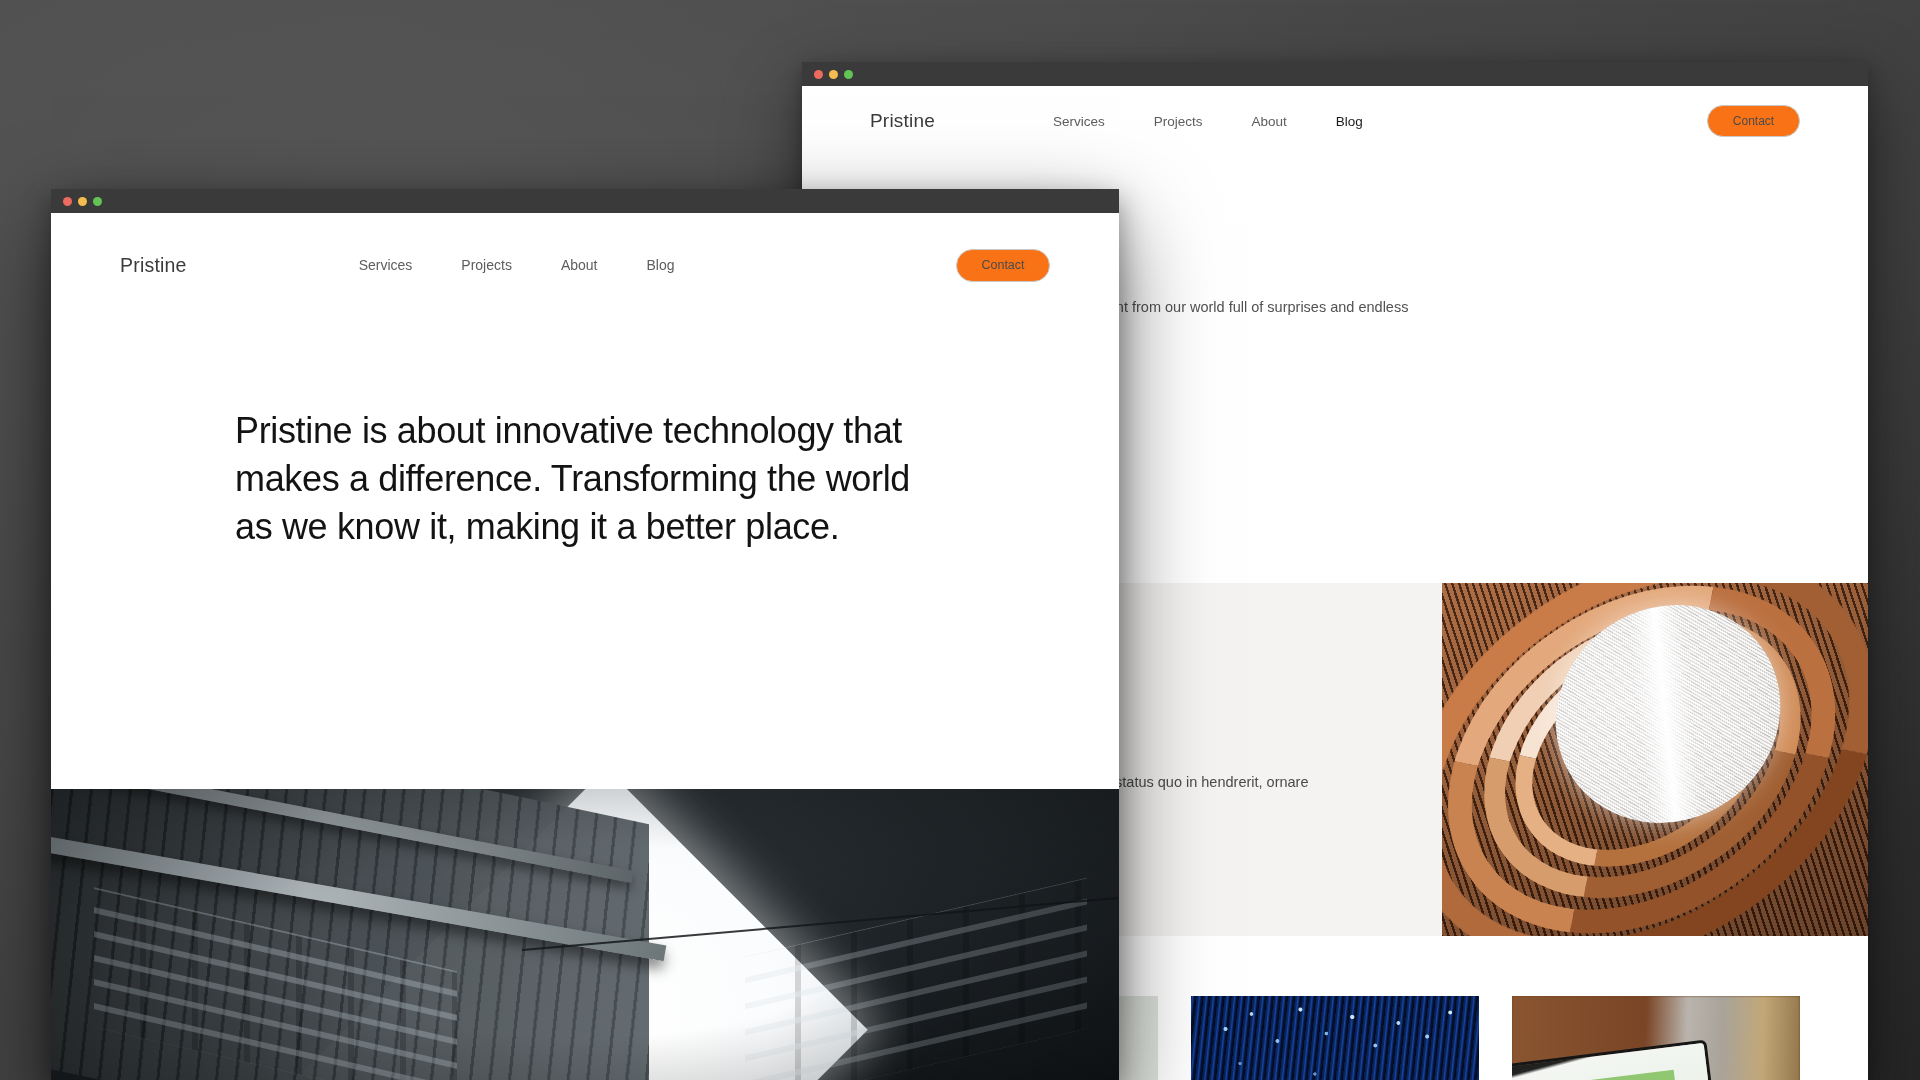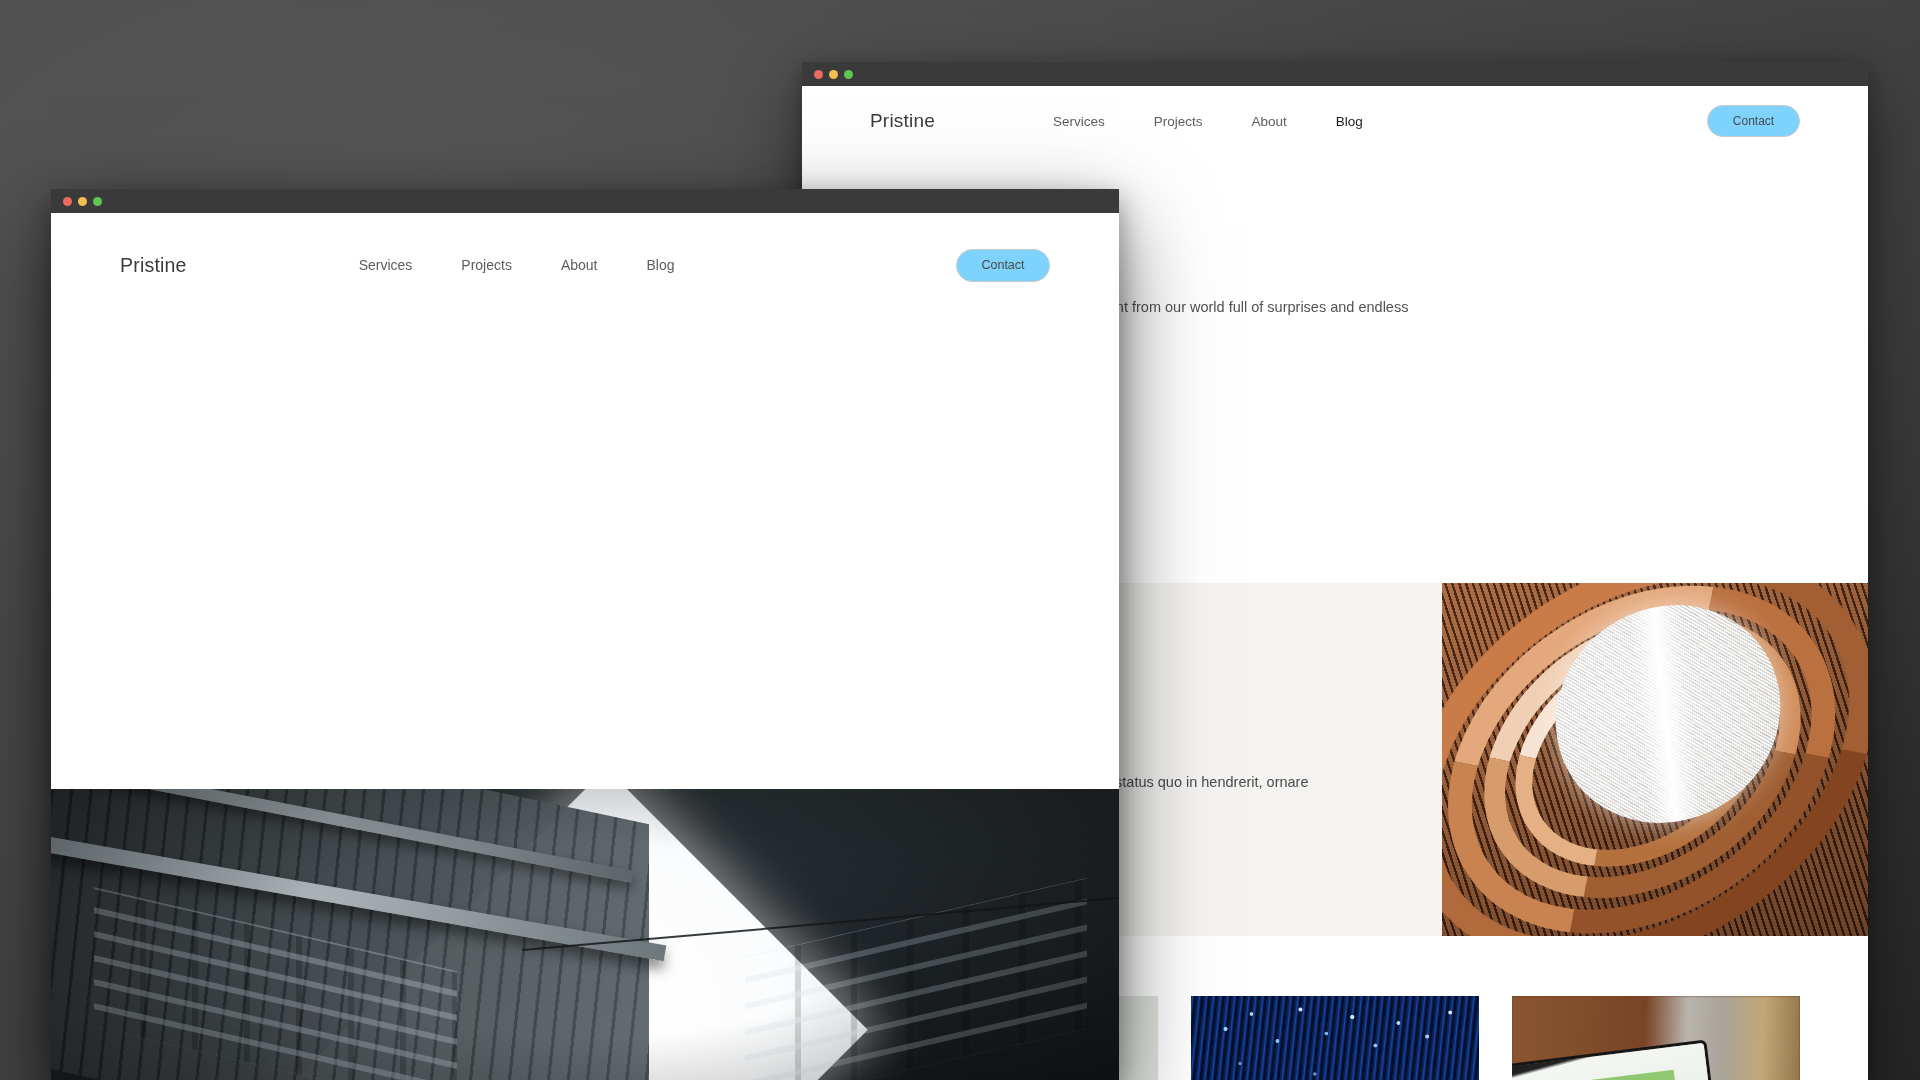--- a/index.html
+++ b/index.html
@@ -55,21 +55,21 @@
   .nav-link {
     color:#5d5d5d;
     text-decoration:none;
     white-space:nowrap;
   }
   .nav-link.active { color:#1b1b1b; }
   .contact-btn {
     border:1px solid #c9c9c9;
     border-radius:999px;
     color:#4a4a4a;
-    background:#7dd3fc;
+    background:#f97316;
     display:flex;
     align-items:center;
     justify-content:center;
     white-space:nowrap;
   }
 
   
   #back-window {
     left:802px; top:62px;
     width:1066px; height:1020px;
@@ -436,20 +436,23 @@
     <div class="logo">Pristine</div>
     <nav class="nav-links">
       <a class="nav-link" href="#">Services</a>
       <a class="nav-link" href="#">Projects</a>
       <a class="nav-link" href="#">About</a>
       <a class="nav-link" href="#">Blog</a>
     </nav>
     <div class="contact-btn">Contact</div>
   </div>
 
+  <div class="home-hero">
+    <h1>Pristine is about innovative technology that makes a difference. Transforming the world as we know it, making it a better place.</h1>
+  </div>
 
   <div class="arch-photo">
     <div class="arch-base"></div>
     <div class="arch-sky"></div>
     <div class="arch-left"></div>
     <div class="arch-right"></div>
     <div class="arch-windows-l"></div>
     <div class="arch-windows-r"></div>
     <div class="arch-beam2"></div>
     <div class="arch-beam"></div>

